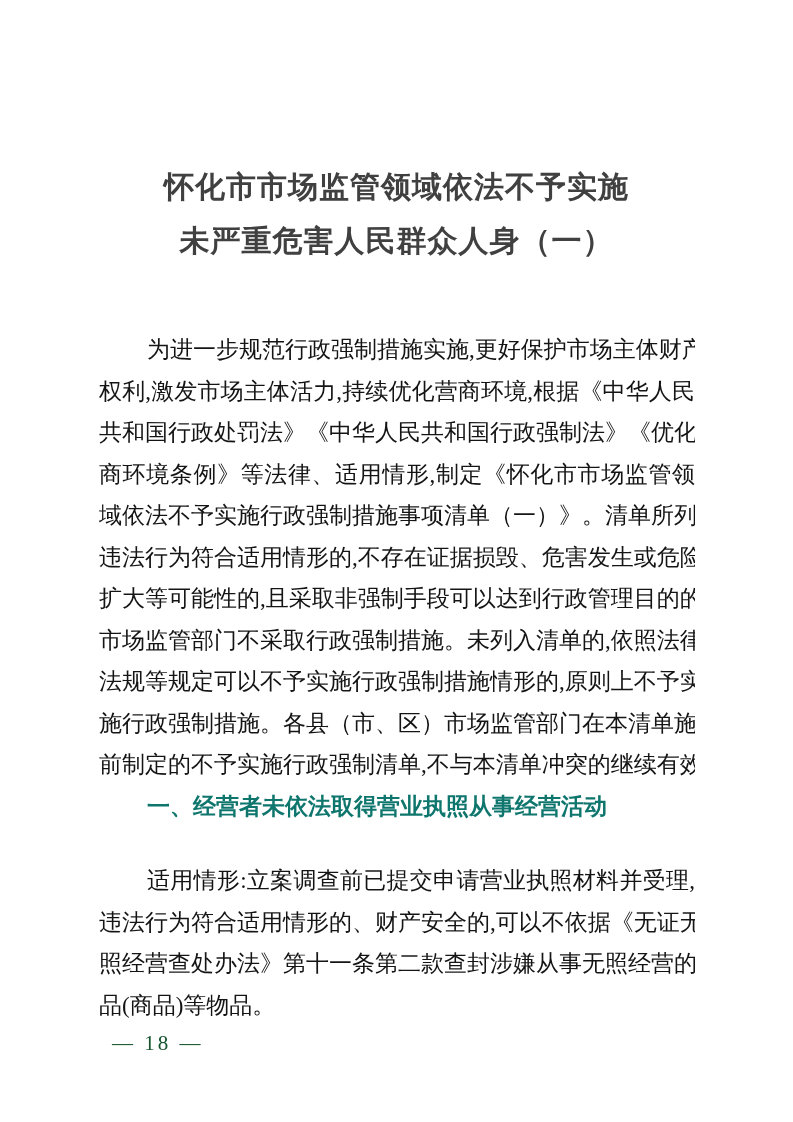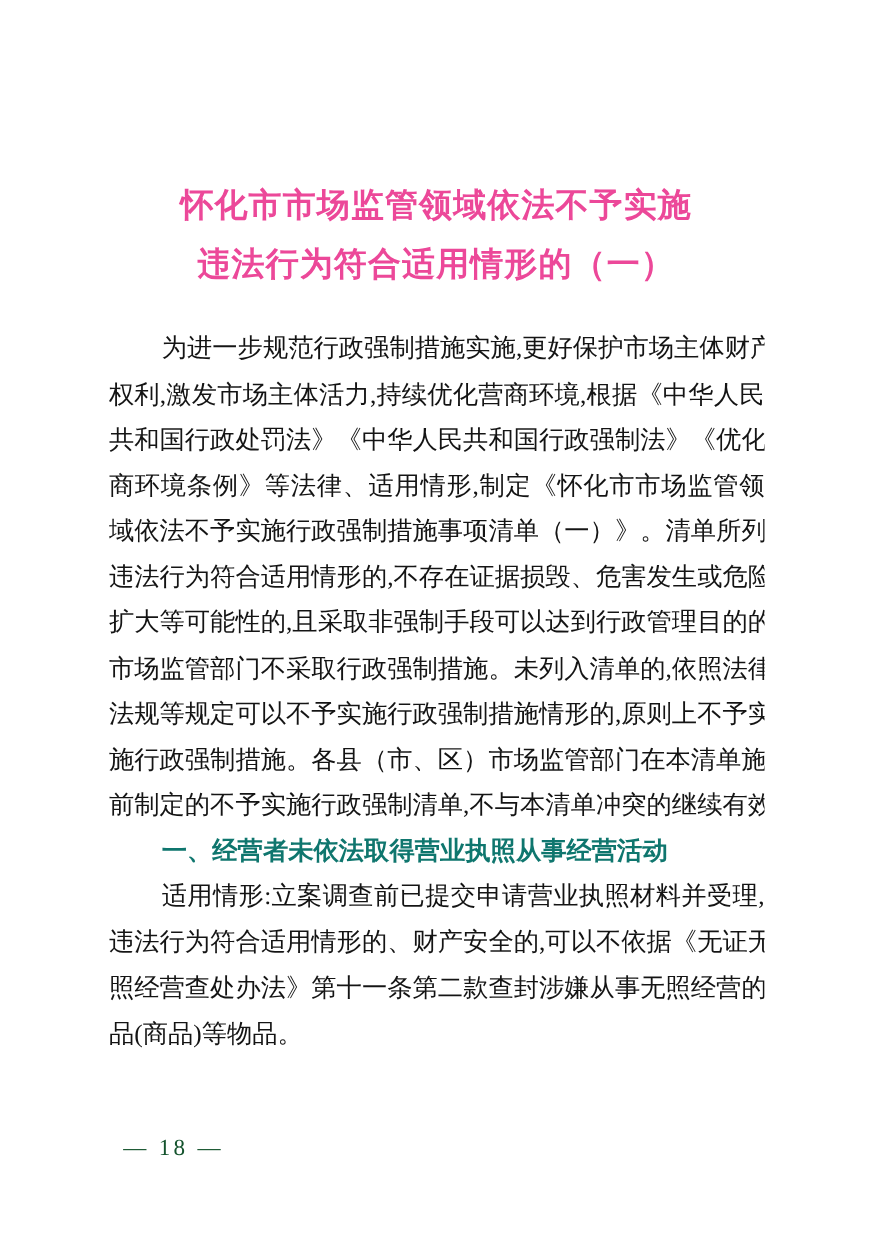--- a/index.html
+++ b/index.html
@@ -23,21 +23,21 @@
   
   .doc-title {
     position: absolute;
     top: 160px;
     left: 60px;
     width: 673px;
     text-align: center;
     font-weight: 700;
     font-size: 30px;
     line-height: 54px;
-    color: #ec4899;
+    color: #404040;
     letter-spacing: 1px;
   }
   
   .body-block {
     position: absolute;
     top: 296px;
     left: 99px;
     width: 596px;
     font-size: 23px;
     line-height: 41.5px;
@@ -46,20 +46,21 @@
   .line {
     display: block;
     height: 41.5px;
     text-align: justify;
     text-align-last: justify;
     white-space: nowrap;
     overflow: hidden;
   }
   .line.first {
     padding-left: 48px;
+    margin-top: 33px;
   }
   .line.last {
     text-align: center;
     text-align-last: left;
   }
   .section-heading {
     display: block;
     height: 41.5px;
     padding-left: 48px;
     font-family: "Liberation Sans", "DejaVu Sans", sans-serif;
@@ -78,21 +79,21 @@
     color: #14532d;
   }
 </style>
 </head>
 <body>
 
 <div class="page">
 
   <div class="doc-title">
     <div>怀化市市场监管领域依法不予实施</div>
-    <div>违法行为符合适用情形的（一）</div>
+    <div>未严重危害人民群众人身（一）</div>
   </div>
 
   <div class="body-block">
 
     <div>
       <span class="line first">为进一步规范行政强制措施实施,更好保护市场主体财产</span>
       <span class="line">权利,激发市场主体活力,持续优化营商环境,根据《中华人民</span>
       <span class="line">共和国行政处罚法》《中华人民共和国行政强制法》《优化营</span>
       <span class="line">商环境条例》等法律、适用情形,制定《怀化市市场监管领</span>
       <span class="line">域依法不予实施行政强制措施事项清单（一）》。清单所列的</span>

